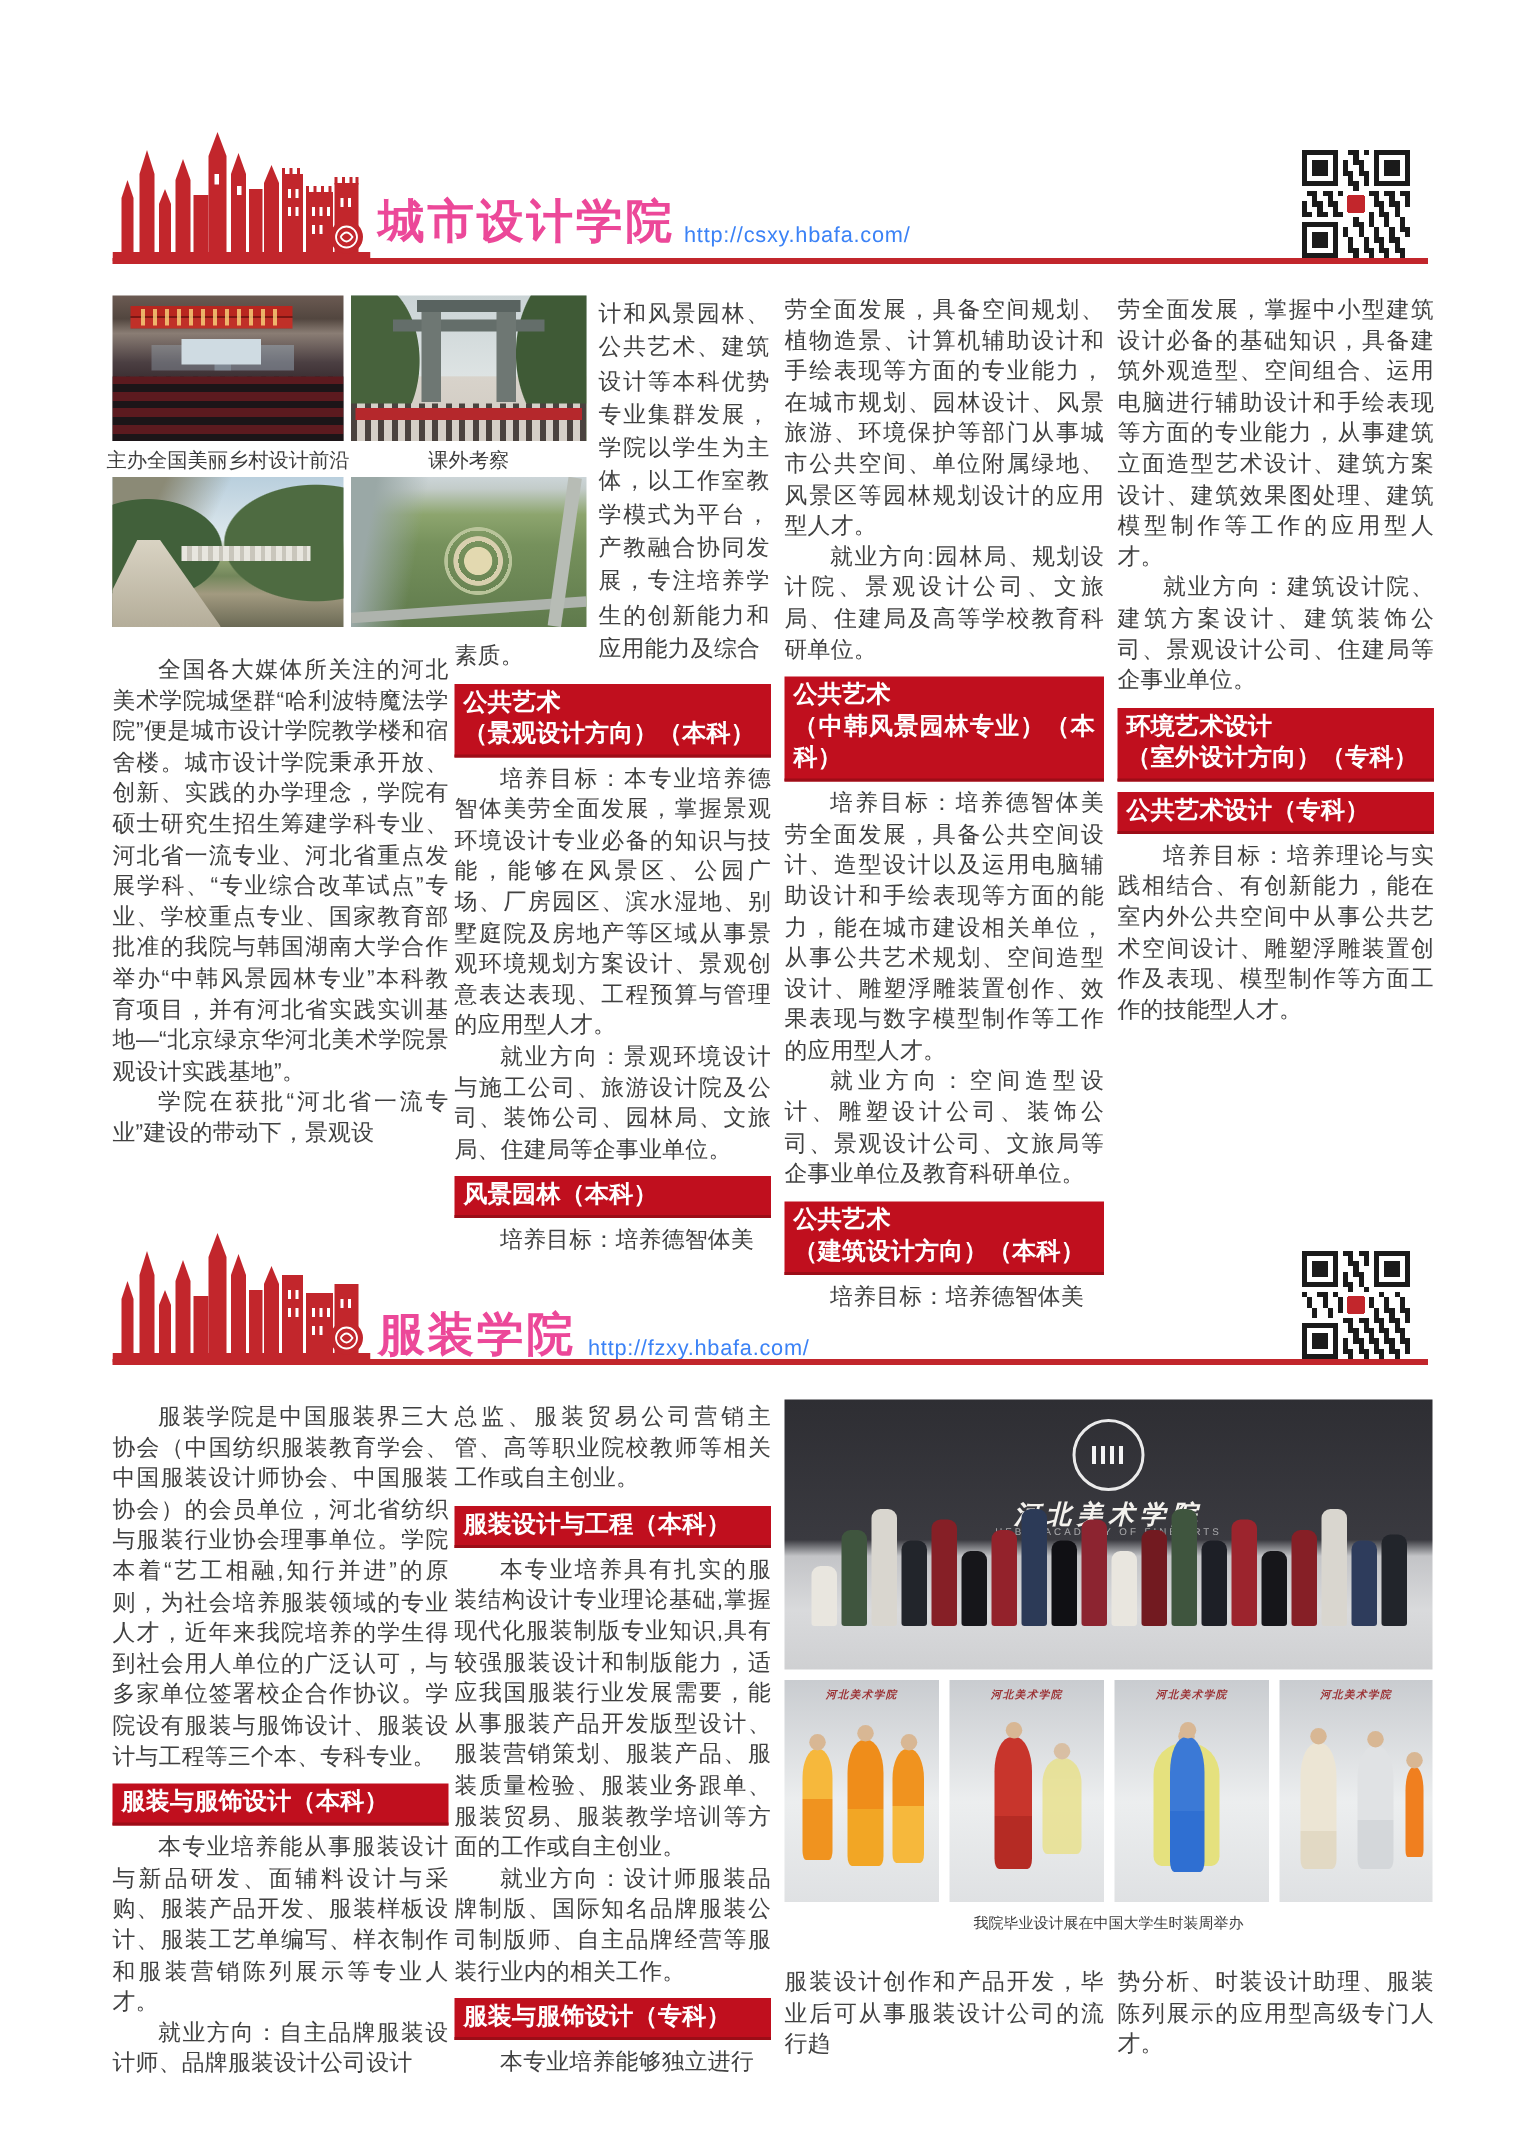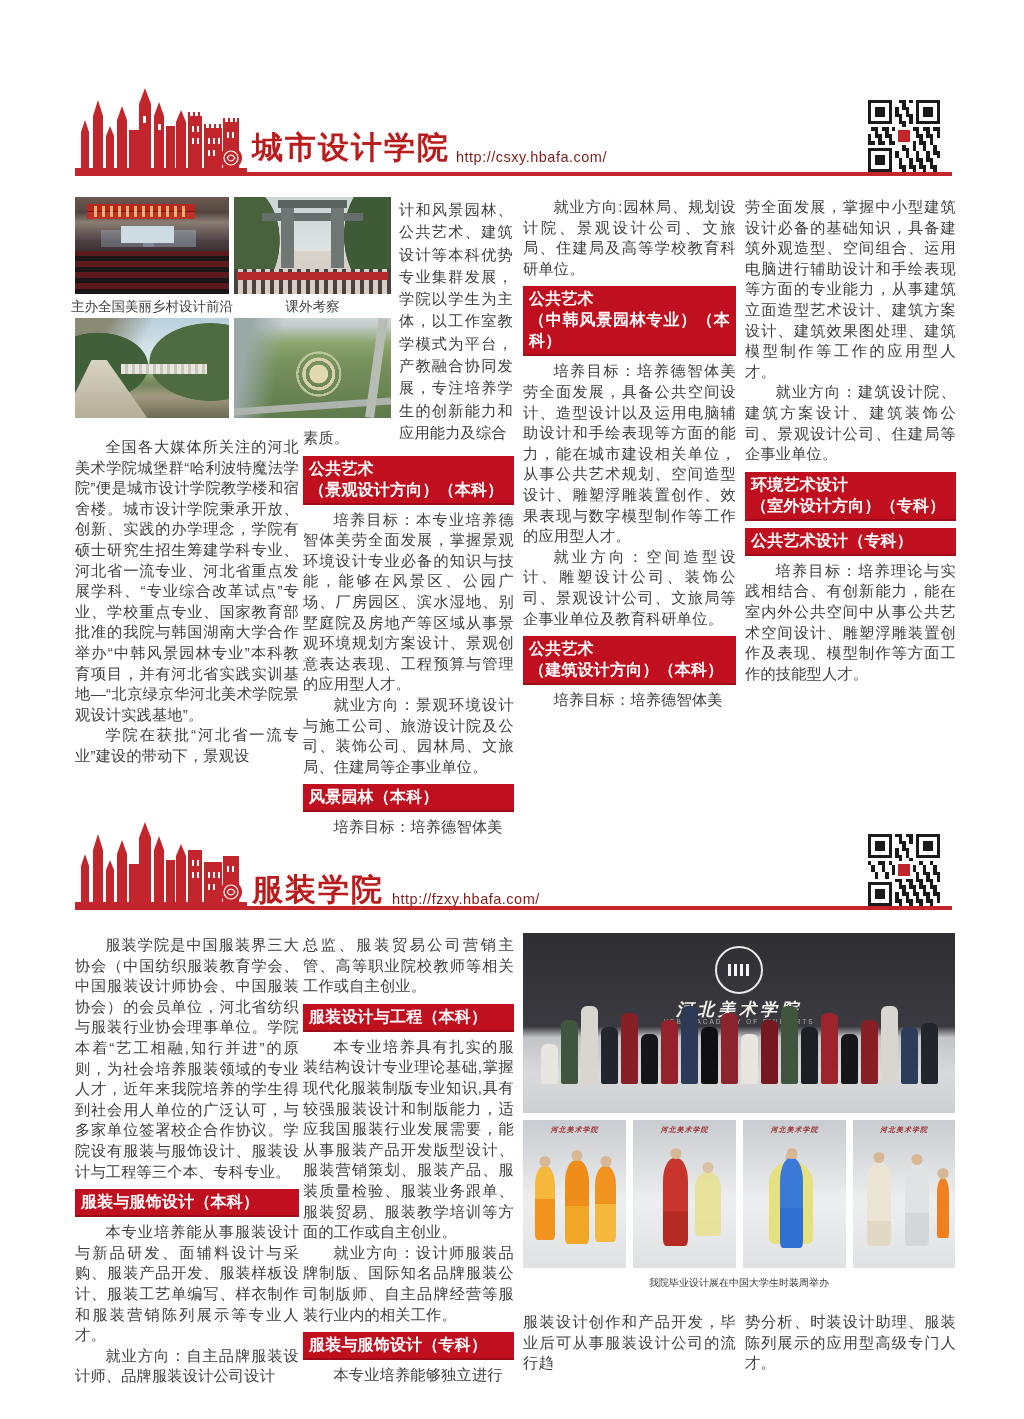--- a/index.html
+++ b/index.html
@@ -1,20 +1,20 @@
 <!DOCTYPE html>
 <html><head>
 <meta charset="utf-8">
 <style>
   html,body{margin:0;padding:0;background:#ffffff;}
   .page{position:relative;width:1024px;height:1419px;background:#fff;overflow:hidden;
         font-family:"Liberation Sans","DejaVu Sans",sans-serif;color:#404040;}
   
-  .sec-title{position:absolute;color:#b91c1c;font-weight:bold;font-size:31px;line-height:1;letter-spacing:2px;text-align:center;}
-  .sec-url{position:absolute;color:#7f1d1d;font-size:14.5px;line-height:1;letter-spacing:.5px;}
+  .sec-title{position:absolute;color:#ec4899;font-weight:bold;font-size:31px;line-height:1;letter-spacing:2px;text-align:center;}
+  .sec-url{position:absolute;color:#3b82f6;font-size:14.5px;line-height:1;letter-spacing:.5px;}
   .rule{position:absolute;height:4px;background:#c2262c;}
   .qr{position:absolute;width:72px;height:72px;}
   .castle{position:absolute;}
   
   .col{position:absolute;font-size:15.2px;line-height:20.6px;text-align:justify;color:#404040;letter-spacing:.2px;}
   .col p{margin:0;}
   p.ind{text-indent:2em;}
   .major{background:#c00f1e;color:#fff;font-weight:bold;font-size:16px;line-height:21px;
          padding:2px 6px 3px;margin:7px 0 5px;border-bottom:2px solid #9c0d17;}
   .major .ml{display:block;}
@@ -296,20 +296,21 @@
     </div>
     <p class="ind">培养目标：本专业培养德智体美劳全面发展，掌握景观环境设计专业必备的知识与技能，能够在风景区、公园广场、厂房园区、滨水湿地、别墅庭院及房地产等区域从事景观环境规划方案设计、景观创意表达表现、工程预算与管理的应用型人才。</p>
     <p class="ind">就业方向：景观环境设计与施工公司、旅游设计院及公司、装饰公司、园林局、文旅局、住建局等企事业单位。</p>
     <div class="major">
       <span class="ml">风景园林（本科）</span>
     </div>
     <p class="ind">培养目标：培养德智体美</p>
   </div>
 
   <div class="col" style="left:523px;top:197px;width:213px;">
+    <p>劳全面发展，具备空间规划、植物造景、计算机辅助设计和手绘表现等方面的专业能力，在城市规划、园林设计、风景旅游、环境保护等部门从事城市公共空间、单位附属绿地、风景区等园林规划设计的应用型人才。</p>
     <p class="ind">就业方向:园林局、规划设计院、景观设计公司、文旅局、住建局及高等学校教育科研单位。</p>
     <div class="major">
       <span class="ml">公共艺术</span>
       <span class="ml">（中韩风景园林专业）（本科）</span>
     </div>
     <p class="ind">培养目标：培养德智体美劳全面发展，具备公共空间设计、造型设计以及运用电脑辅助设计和手绘表现等方面的能力，能在城市建设相关单位，从事公共艺术规划、空间造型设计、雕塑浮雕装置创作、效果表现与数字模型制作等工作的应用型人才。</p>
     <p class="ind">就业方向：空间造型设计、雕塑设计公司、装饰公司、景观设计公司、文旅局等企事业单位及教育科研单位。</p>
     <div class="major">
       <span class="ml">公共艺术</span>
       <span class="ml">（建筑设计方向）（本科）</span>

